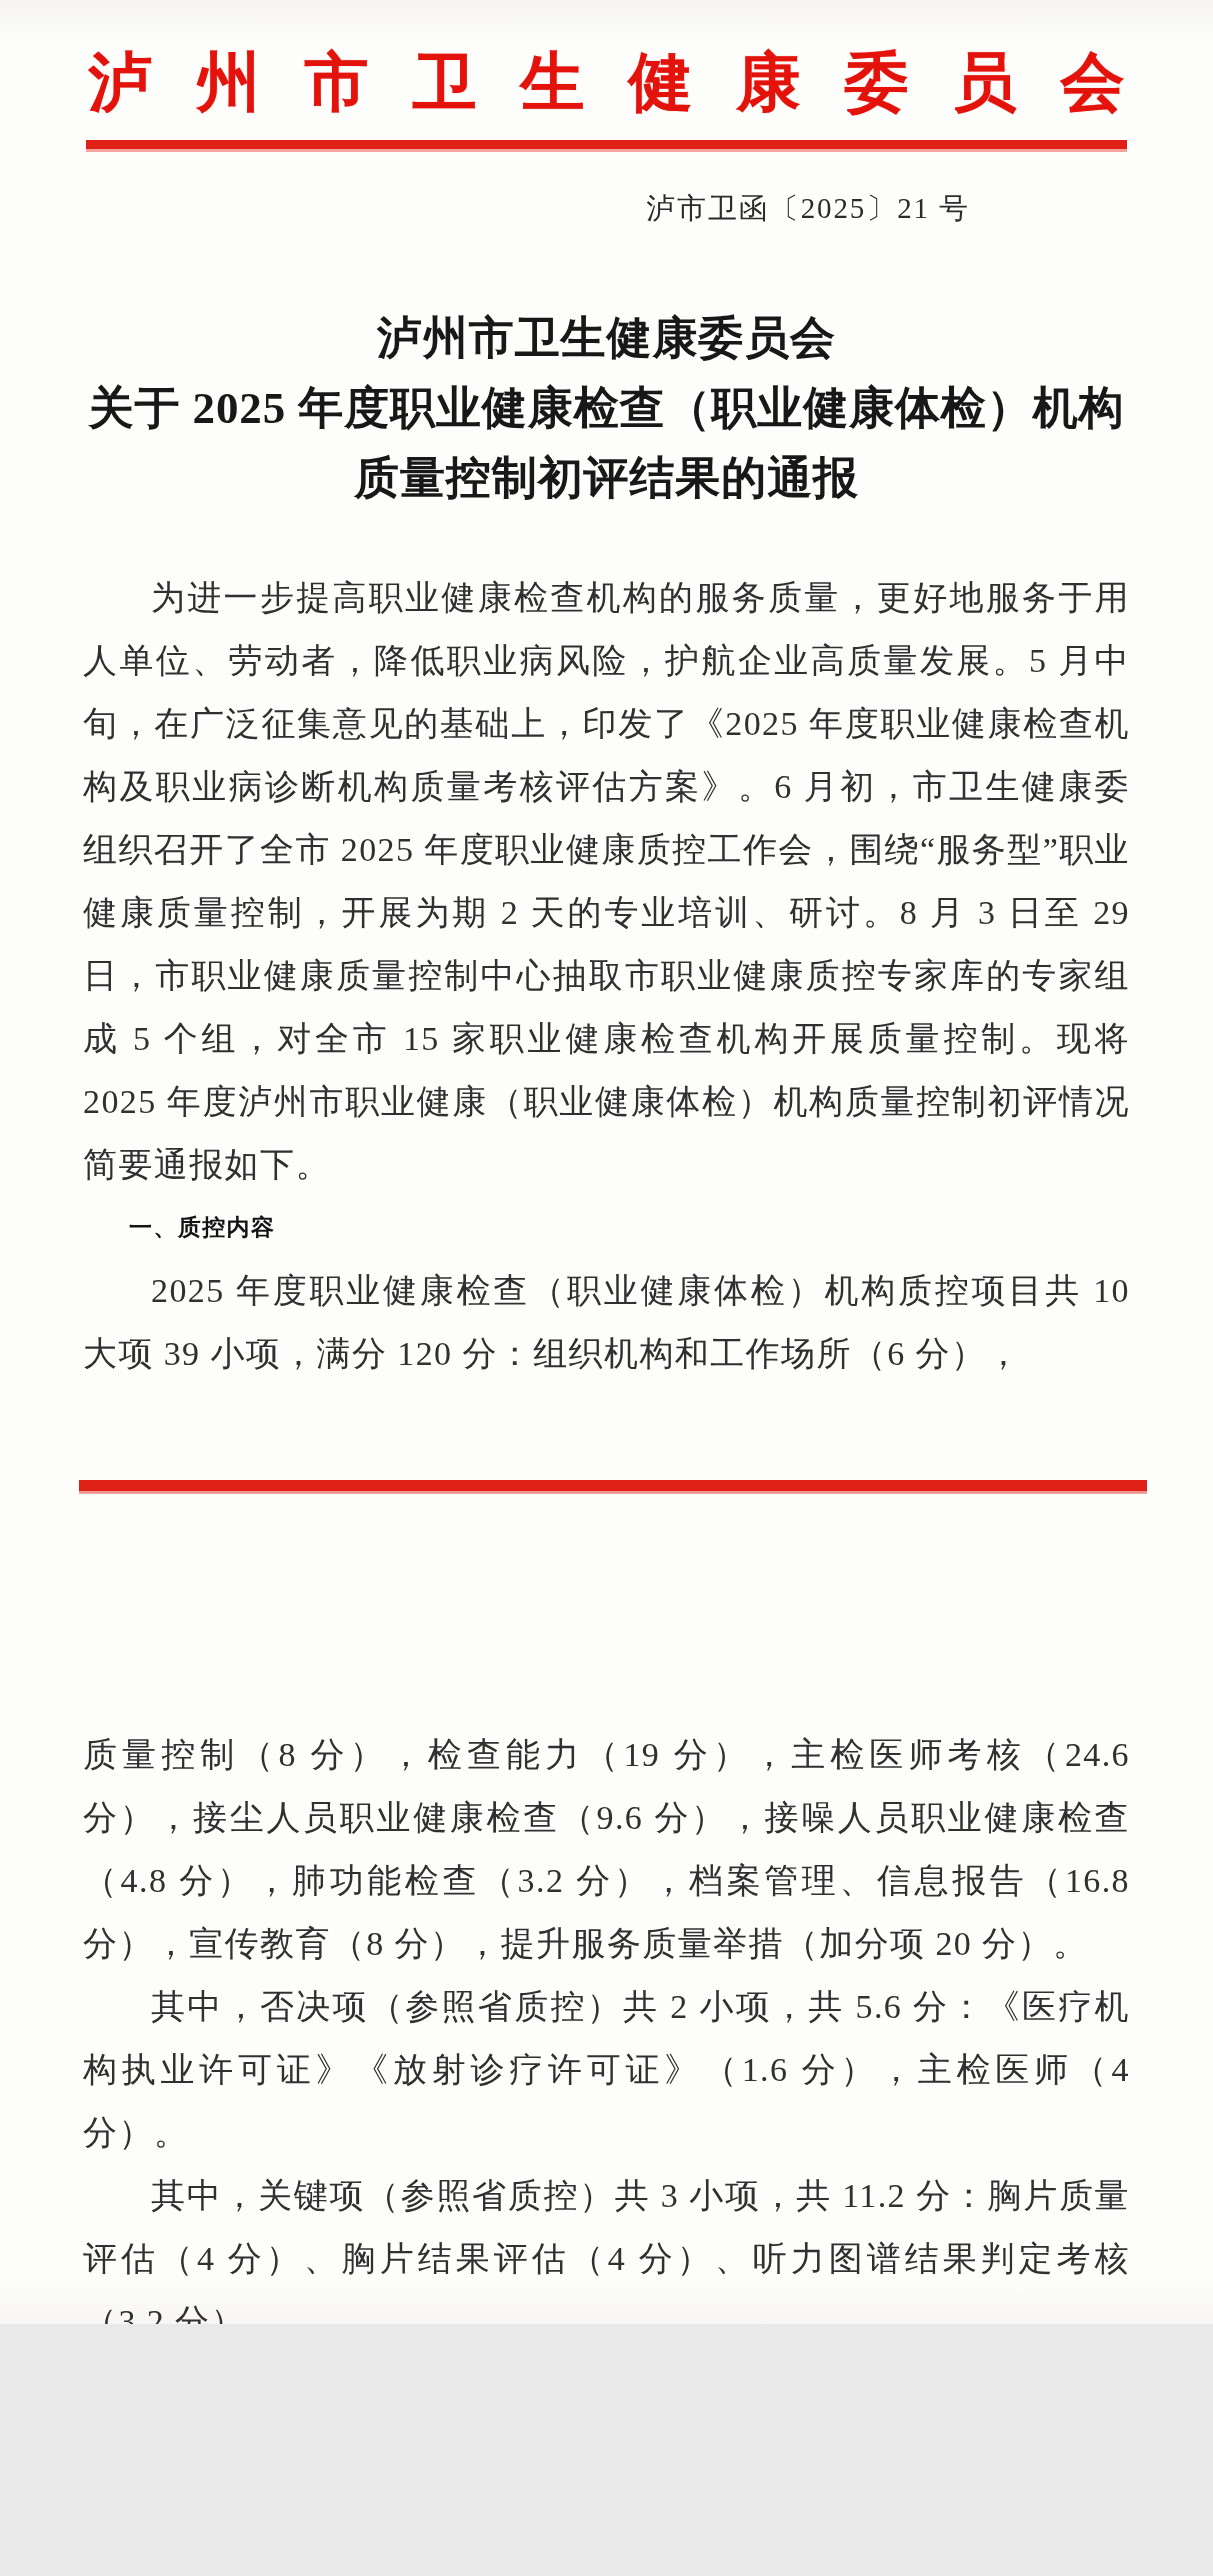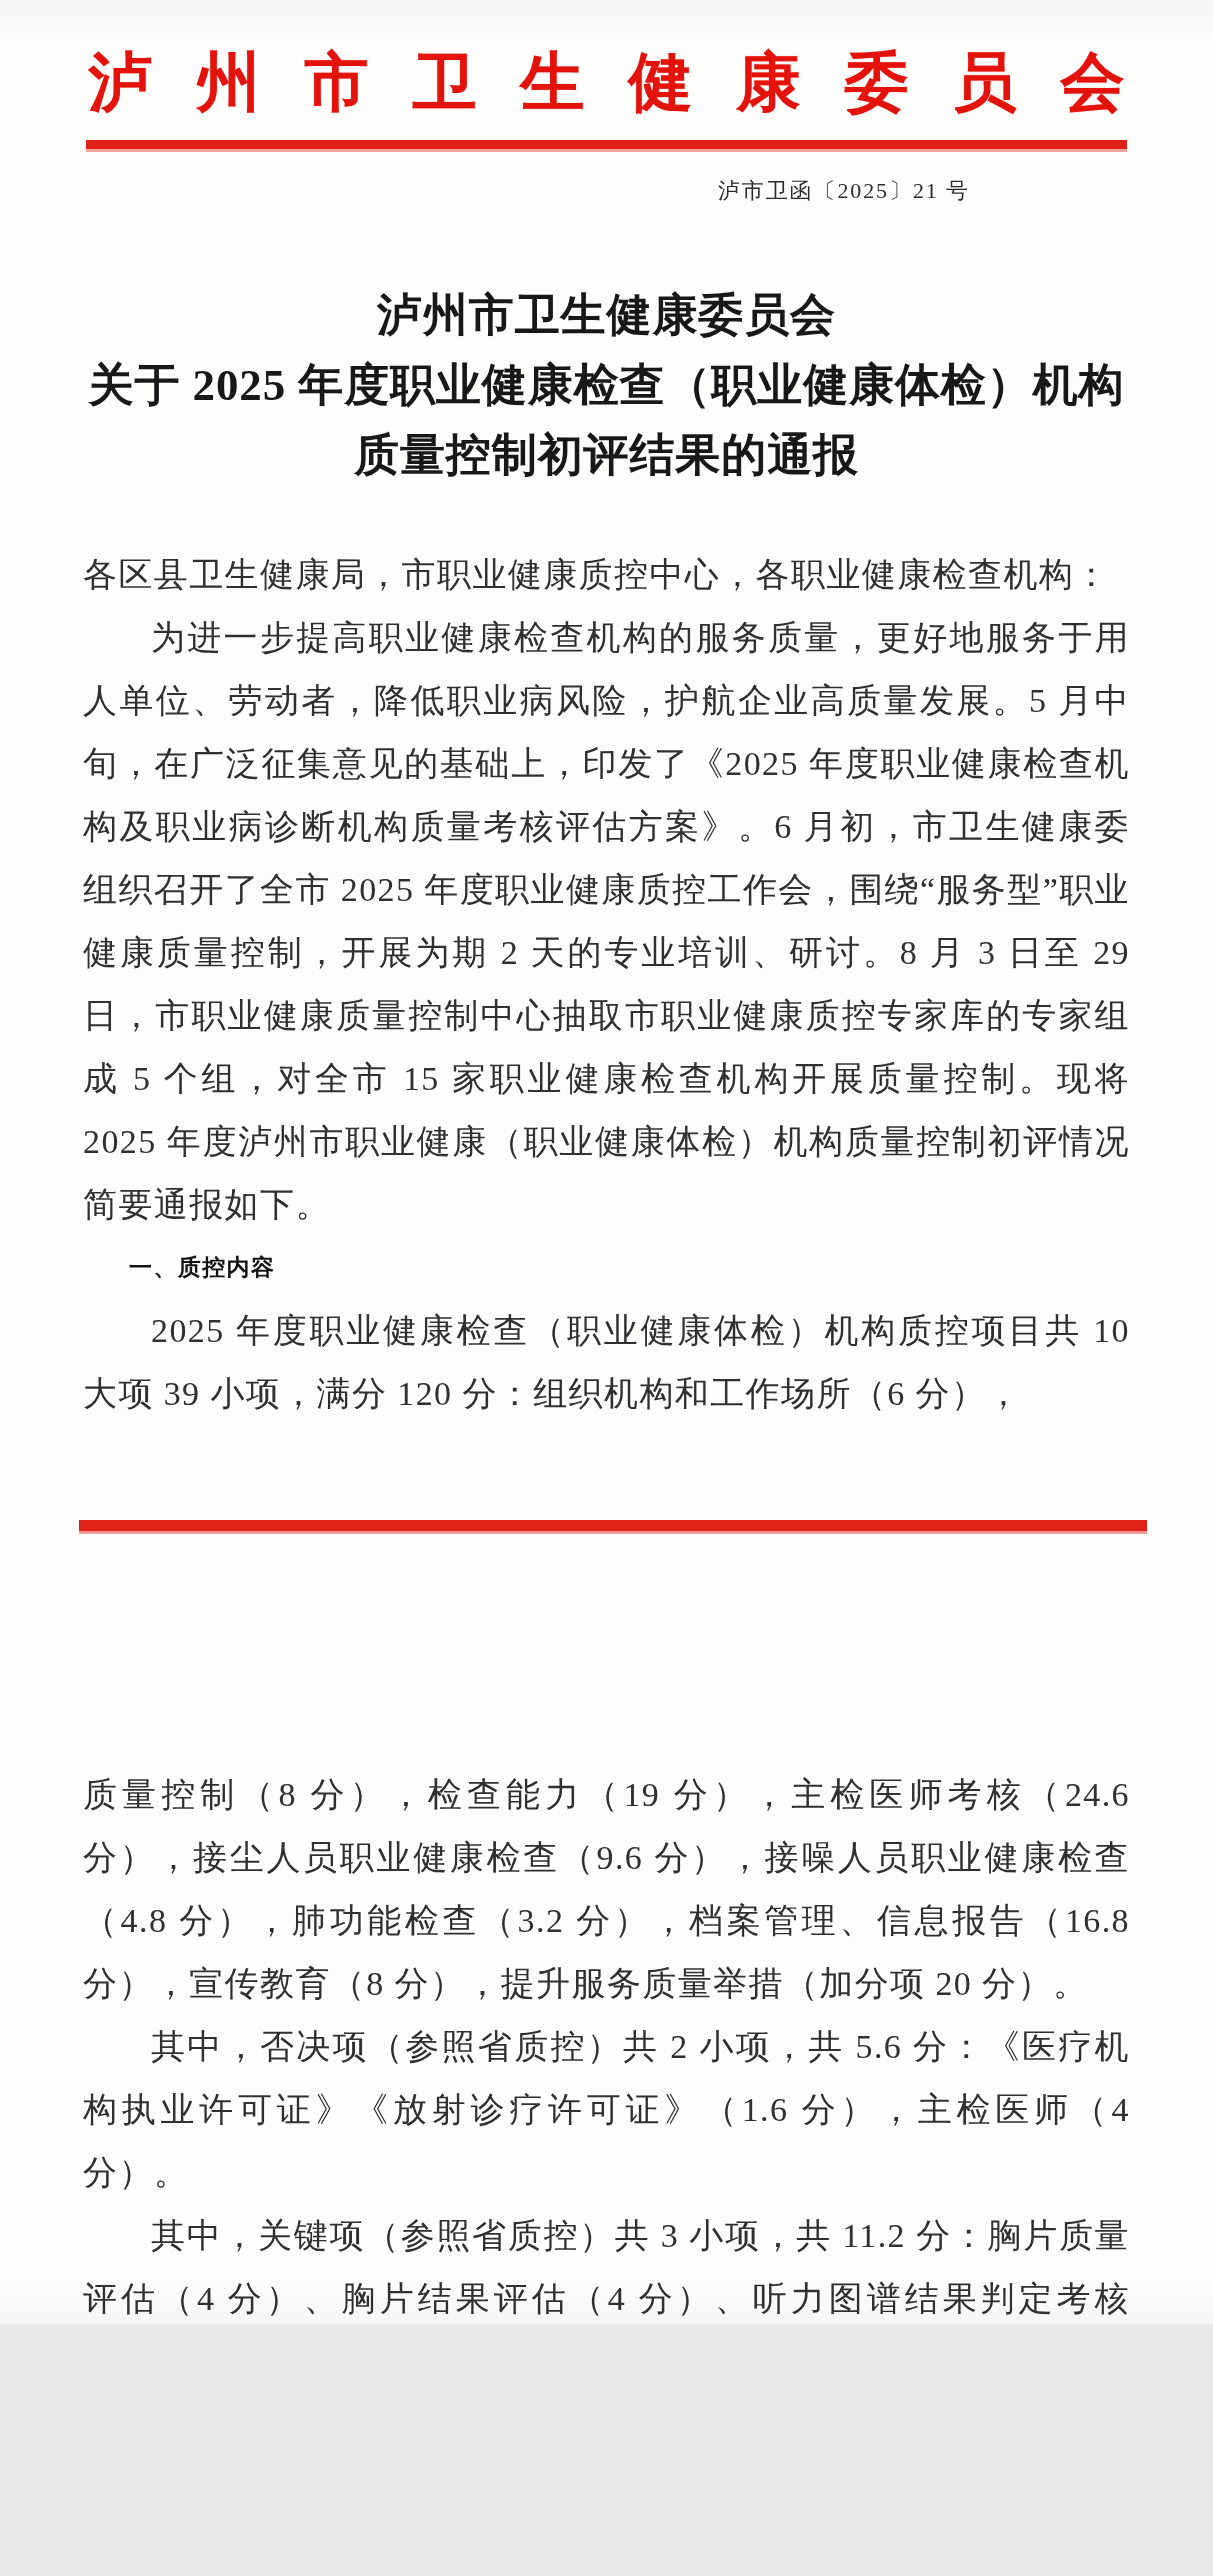--- a/index.html
+++ b/index.html
@@ -22,23 +22,23 @@
     line-height:85px;
     text-shadow:0 0 0.9px rgba(227,18,11,.55);
   }
   .head-rule {
     width:1041px; height:8.5px;
     margin:15px auto 0;
     background:var(--rule-red,#e02118);
     border-bottom:3.8px solid #f5a49d;
   }
   .doc-no {
-    margin-top:24px;
+    margin-top:37px;
     text-align:right; padding-right:243px;
-    font-size:22px; color:#2b2b2b;
+    font-size:29px; color:#2b2b2b;
     letter-spacing:1.9px;
   }
   .title {
     margin-top:74px;
     text-align:center;
     font-size:45px; font-weight:700;
     line-height:70px;
     color:#181818;
     letter-spacing:0.9px;
   }
@@ -87,21 +87,20 @@
   <div class="doc-no">泸市卫函〔2025〕21 号</div>
 
   <div class="title">
     <div>泸州市卫生健康委员会</div>
     <div>关于 2025 年度职业健康检查（职业健康体检）机构</div>
     <div>质量控制初评结果的通报</div>
   </div>
 
   <div class="body">
 
-    <p class="noindent">各区县卫生健康局，市职业健康质控中心，各职业健康检查机构：</p>
 
     <p class="indent">为进一步提高职业健康检查机构的服务质量，更好地服务于用人单位、劳动者，降低职业病风险，护航企业高质量发展。5 月中旬，在广泛征集意见的基础上，印发了《2025 年度职业健康检查机构及职业病诊断机构质量考核评估方案》。6 月初，市卫生健康委组织召开了全市 2025 年度职业健康质控工作会，围绕“服务型”职业健康质量控制，开展为期 2 天的专业培训、研讨。8 月 3 日至 29 日，市职业健康质量控制中心抽取市职业健康质控专家库的专家组成 5 个组，对全市 15 家职业健康检查机构开展质量控制。现将 2025 年度泸州市职业健康（职业健康体检）机构质量控制初评情况简要通报如下。</p>
 
     <p class="indent heading">一、质控内容</p>
 
     <p class="indent">2025 年度职业健康检查（职业健康体检）机构质控项目共 10 大项 39 小项，满分 120 分：组织机构和工作场所（6 分），</p>
 
     <div class="page-rule"></div>
     <div class="page-gap"></div>
 

